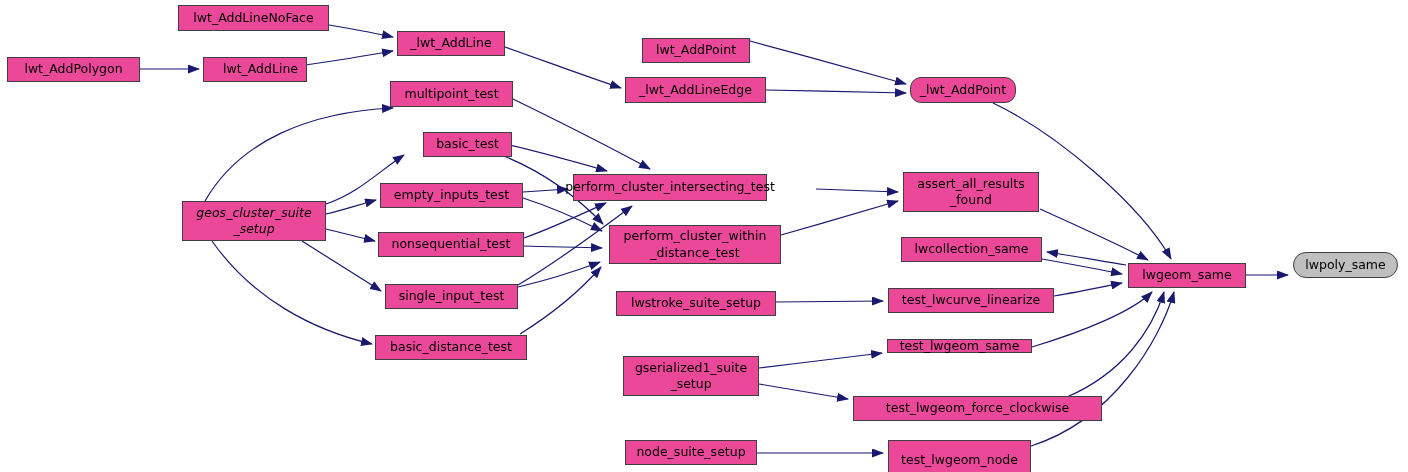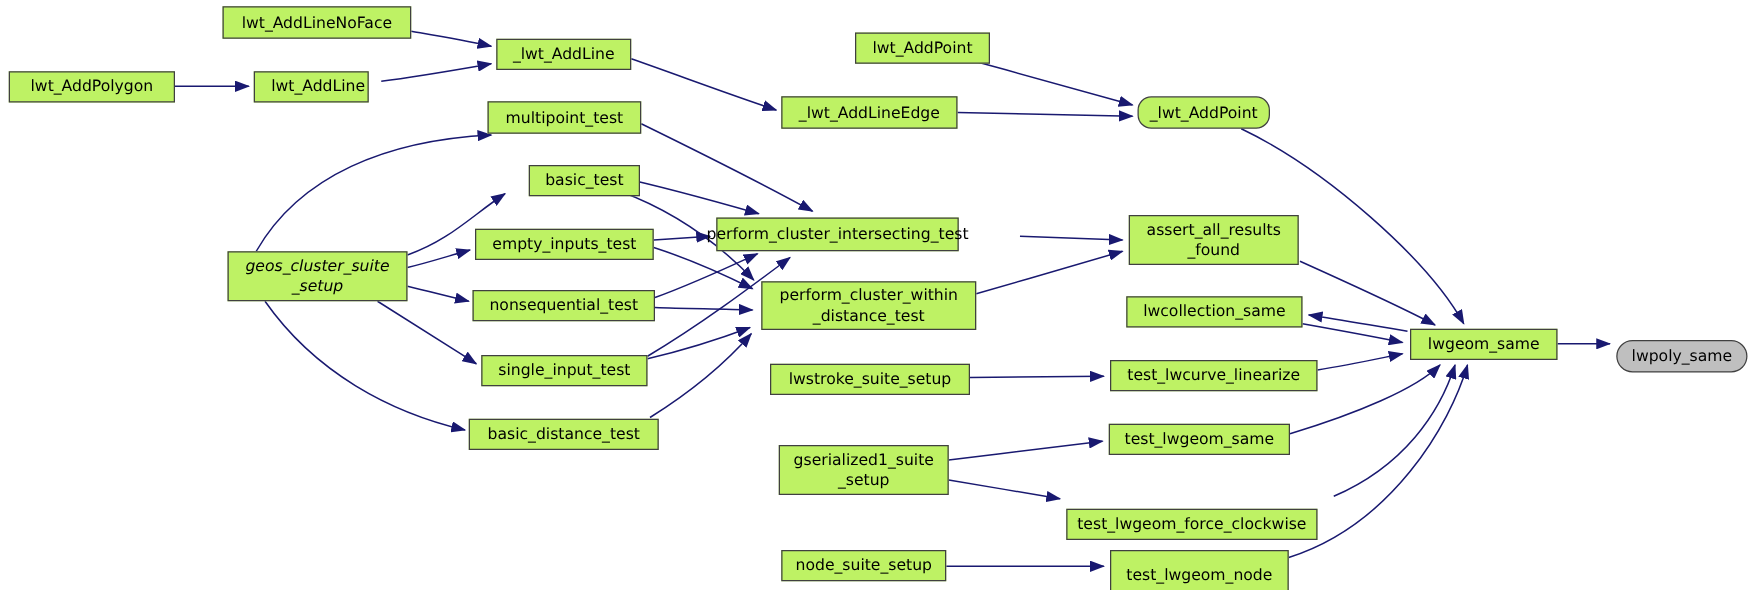--- a/index.html
+++ b/index.html
@@ -1,19 +1,19 @@
 <!DOCTYPE html>
 <html><head>
 <meta charset="utf-8">
 <style>
   html,body{margin:0;padding:0;background:#ffffff;}
   .stage{position:relative;width:1408px;height:472px;background:#fff;overflow:hidden;
          font-family:"DejaVu Sans","Liberation Sans",sans-serif;}
   .edge-layer{position:absolute;left:0;top:0;width:1408px;height:472px;}
-  .node{position:absolute;box-sizing:border-box;background:#bef264;border:1.5px solid #404040;
+  .node{position:absolute;box-sizing:border-box;background:#ec4899;border:1.5px solid #404040;
         display:flex;flex-direction:column;align-items:center;justify-content:center;
         font-size:12.5px;line-height:1.3;color:#000;text-align:center;white-space:nowrap;
         cursor:pointer;z-index:2;}
   .node.highlight{background:#bfbfbf;cursor:default;}
 </style>
 </head>
 <body>
 
 <div class="stage">
   <svg class="edge-layer" width="1408" height="472" viewBox="0 0 1408 472" xmlns="http://www.w3.org/2000/svg">
@@ -62,27 +62,27 @@
         <path d="M1246,275 L1288,275" fill="none" stroke="#191970" stroke-width="1.2" marker-end="url(#arrowhead)"></path>
       </g>
   </svg>
   <div>
       <div class="node" style="left: 178px; top: 5px; width: 151px; height: 26px;">
         <div>lwt_AddLineNoFace</div>
       </div>
       <div class="node" style="left: 7px; top: 57px; width: 133px; height: 25px;">
         <div>lwt_AddPolygon</div>
       </div>
-      <div class="node" style="left: 203px; top: 57px; width: 92px; height: 25px; padding-left: 11px;">
+      <div class="node" style="left: 203px; top: 57px; width: 104px; height: 25px; padding-left: 11px;">
         <div>lwt_AddLine</div>
       </div>
       <div class="node" style="left: 397px; top: 31px; width: 108px; height: 25px; justify-content: center;">
         <div>_lwt_AddLine</div>
       </div>
-      <div class="node" style="left: 642px; top: 26px; width: 108px; height: 25px; margin-left: 42px;">
+      <div class="node" style="left: 642px; top: 38px; width: 108px; height: 25px;">
         <div>lwt_AddPoint</div>
       </div>
       <div class="node" style="left: 625px; top: 77px; width: 141px; height: 26px;">
         <div>_lwt_AddLineEdge</div>
       </div>
       <div class="node" style="left: 910px; top: 77px; width: 106px; height: 26px; border-radius: 11px;">
         <div>_lwt_AddPoint</div>
       </div>
       <div class="node" style="left: 390px; top: 81px; width: 123px; height: 26px;">
         <div>multipoint_test</div>
@@ -122,27 +122,27 @@
       </div>
       <div class="node" style="left: 901px; top: 237px; width: 141px; height: 25px;">
         <div>lwcollection_same</div>
       </div>
       <div class="node" style="left: 888px; top: 288px; width: 166px; height: 25px;">
         <div>test_lwcurve_linearize</div>
       </div>
       <div class="node" style="left: 1128px; top: 263px; width: 118px; height: 25px;">
         <div>lwgeom_same</div>
       </div>
-      <div class="node highlight" style="left: 1293px; top: 272px; width: 105px; height: 26px; border-radius: 13px;">
+      <div class="node highlight" style="left: 1293px; top: 252px; width: 105px; height: 26px; border-radius: 13px;">
         <div>lwpoly_same</div>
       </div>
-      <div class="node" style="left: 887px; top: 339px; width: 145px; height: 25px;">
+      <div class="node" style="left: 887px; top: 339px; width: 145px; height: 14px;">
         <div>test_lwgeom_same</div>
       </div>
-      <div class="node" style="left: 853px; top: 407px; width: 201px; height: 25px;">
+      <div class="node" style="left: 853px; top: 396px; width: 249px; height: 25px;">
         <div>test_lwgeom_force_clockwise</div>
       </div>
       <div class="node" style="left: 623px; top: 356px; width: 136px; height: 40px;">
         <div>gserialized1_suite</div>
         <div>_setup</div>
       </div>
       <div class="node" style="left: 625px; top: 440px; width: 132px; height: 25px;">
         <div>node_suite_setup</div>
       </div>
       <div class="node" style="left: 888px; top: 440px; width: 143px; height: 41px;">

